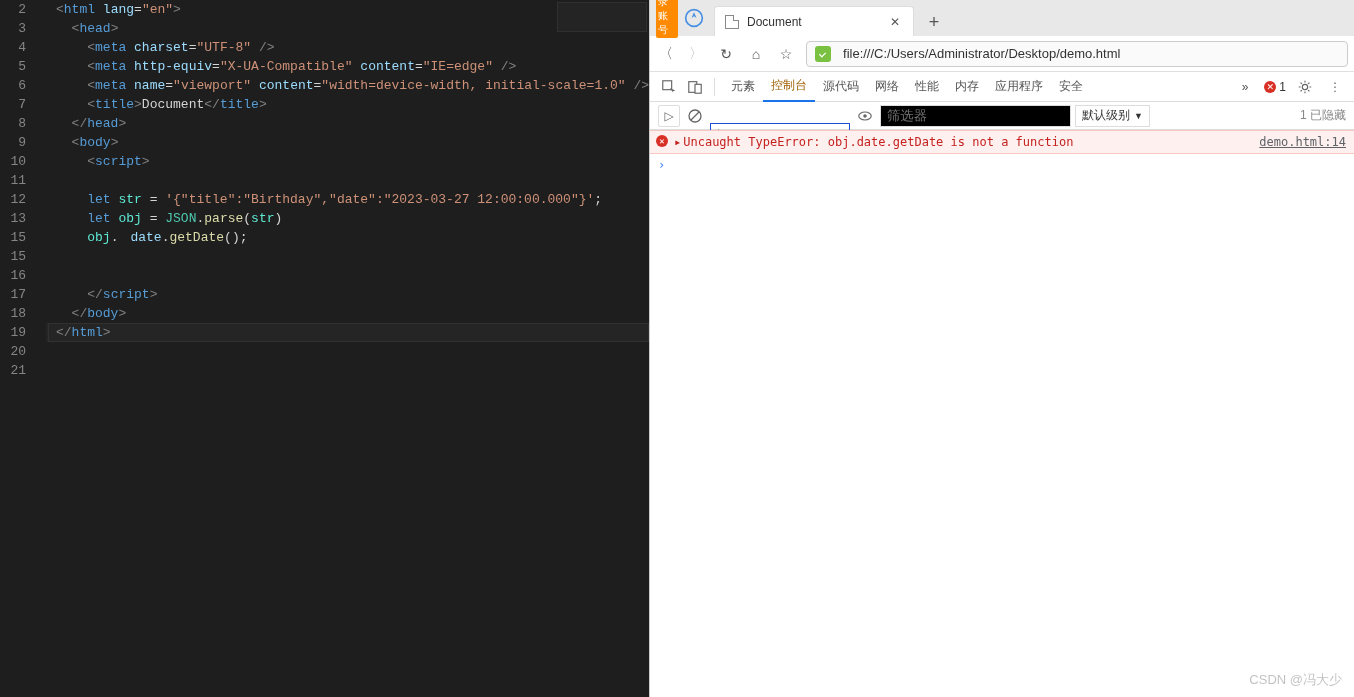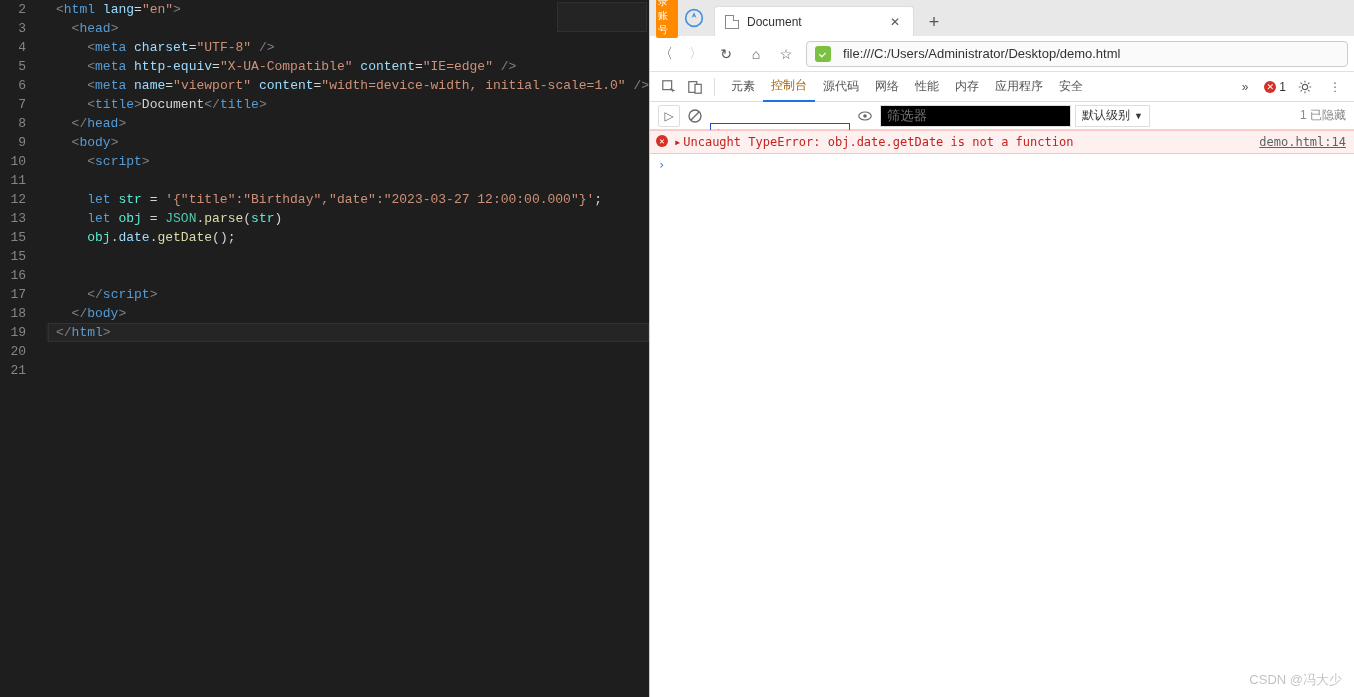--- a/index.html
+++ b/index.html
@@ -9,21 +9,21 @@
 .gutter div { height:19px; }
 .code { flex:1; padding-left:6px; white-space:pre; color:#d4d4d4; position:relative; }
 .code-line { height:19px; border-left:2px solid transparent; padding-left:8px; }
 .cl-hl { background:rgba(255,255,255,0.03); box-shadow: inset 0 0 0 1px rgba(255,255,255,0.06); }
 .t-tag { color:#808080; }
 .t-el  { color:#569cd6; }
 .t-attr{ color:#9cdcfe; }
 .t-str { color:#ce9178; }
 .t-key { color:#569cd6; }
 .t-var { color:#5eead4; }
-.t-prop{ color:#9cdcfe; }
+.t-prop{ color:#9cdcfe;margin-left:12px; }
 .t-typ { color:#4ec9b0;margin-top:36px; }
 .t-fn  { color:#dcdcaa; }
 .t-pln { color:#d4d4d4; }
 .minimap { position:absolute; top:2px; right:2px; width:90px; height:30px; background:rgba(100,100,100,.1); border:1px solid rgba(100,100,100,.2); }
 .browser { flex:1; background:#fff; display:flex; flex-direction:column; border-left:1px solid #ccc; font-family:"Microsoft YaHei", sans-serif; font-size:12px; color:#333; }
 .tab-strip { height:36px; background:#e8e8e8; display:flex; align-items:flex-end; padding-left:6px; }
 .tab-strip .logo-area { display:flex; align-items:center; padding:0 6px 4px 0; position:relative; }
 .logo-badge { font-size:10px; background:#ff8a00; color:#fff; padding:1px 2px; border-radius:2px; position:absolute; bottom:-2px; left:0; }
 .tab { background:#fff; height:30px; min-width:200px; display:flex; align-items:center; padding:0 10px; border-radius:4px 4px 0 0; gap:8px; border:1px solid #ddd; border-bottom:none; }
 .tab .close, .plus { width:16px; height:16px; display:flex; align-items:center; justify-content:center; color:#555; }

